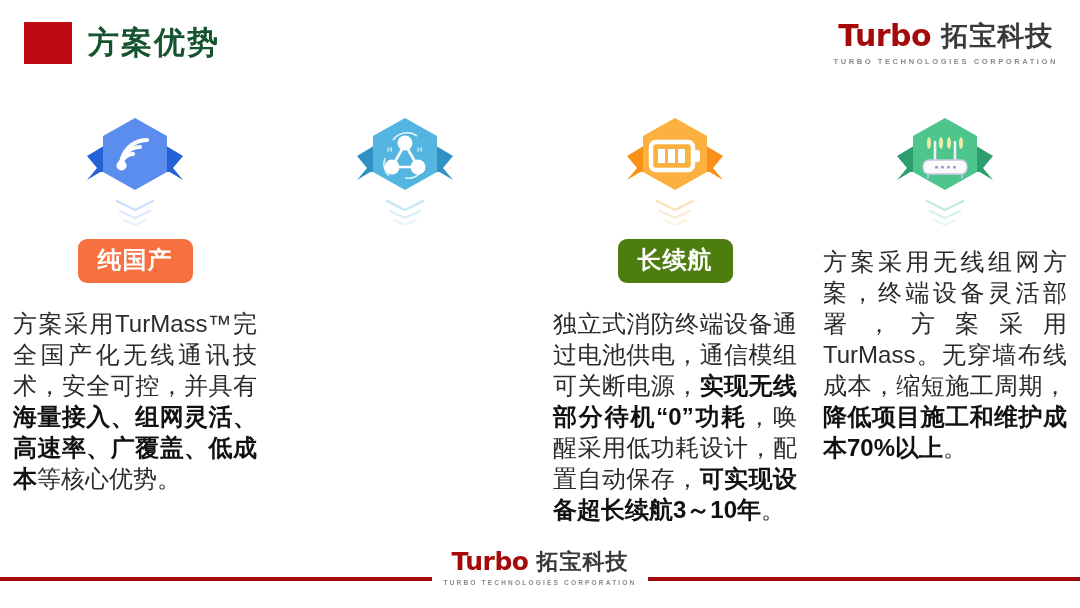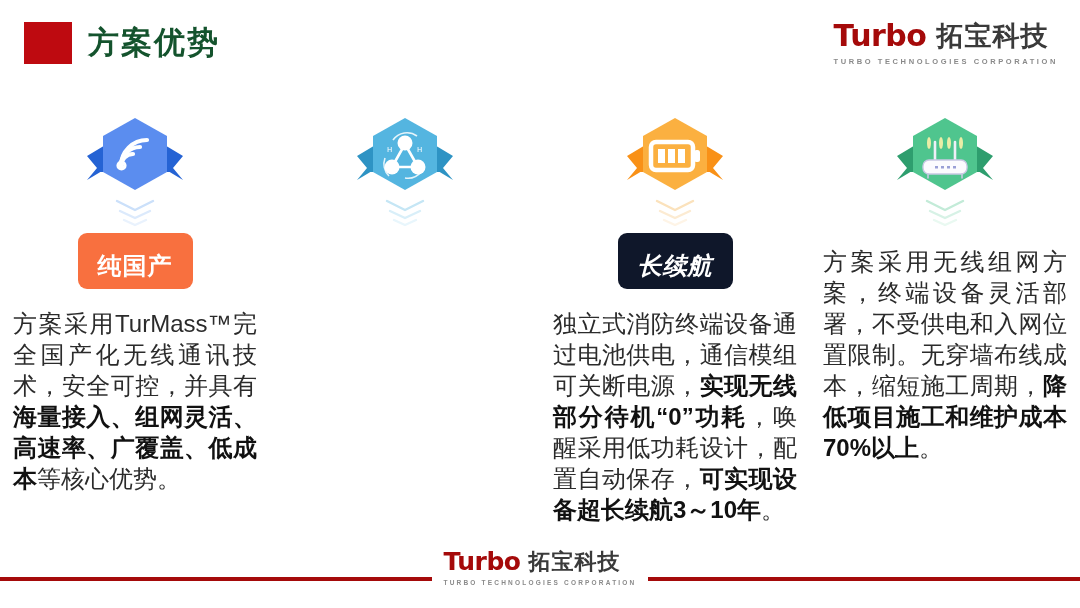--- a/index.html
+++ b/index.html
@@ -18,21 +18,21 @@
     width: 48px; height: 42px; background: #BE0A10;
   }
   .page-title {
     position: absolute; left: 88px; top: 20px;
     font-size: 31px; font-weight: 700; color: #14532d;
     letter-spacing: 2px; line-height: 46px;
   }
 
   
   .logo-header { position: absolute; right: 22px; top: 20px; text-align: right; }
-  .logo-row { display: flex; align-items: flex-end; justify-content: flex-start; }
+  .logo-row { display: flex; align-items: flex-end; justify-content: center; }
   .logo-turbo {
     font-family: "DejaVu Sans", sans-serif;
     font-size: 30px; font-weight: 700; color: #A50A0A;
     letter-spacing: -0.5px; line-height: 32px;
   }
   .logo-cn {
     font-size: 27px; font-weight: 700; color: #3a3a3a;
     margin-left: 10px; line-height: 32px; letter-spacing: 1px;
   }
   .logo-sub {
@@ -53,21 +53,21 @@
   .chev-stack {
     position: absolute; left: 50%; top: 96px; transform: translateX(-50%);
     width: 60px; height: 36px;
   }
 
   
   .tag-row { height: 62px; display: flex; align-items: center; justify-content: center; }
   .tag {
     display: inline-block; background: #F8703F; color: #fff;
     border-radius: 9px; font-size: 24px; font-weight: 700;
-    padding: 21px 20px 11px 20px; letter-spacing: 1px; line-height: 1;
+    padding: 9px 20px 11px 20px; letter-spacing: 1px; line-height: 1;
     white-space: nowrap;
   }
   .col-2 .tag, .col-4 .tag { padding-left: 18px; padding-right: 18px; }
 
   
   .body-text {
     margin-top: 16px;
     font-size: 24px; line-height: 31px; color: #2b2b2b;
     text-align: justify; text-justify: inter-ideograph;
     padding: 0 3px;
@@ -185,21 +185,21 @@
         </svg>
         <svg class="chev-stack" viewBox="0 0 60 36">
           <g fill="none" stroke="#FBE2BC" stroke-width="2.4" stroke-linecap="round">
             <path d="M12 5 L30 14 L48 5"></path>
             <path d="M15 15 L30 22 L45 15" stroke="#FCEBD2"></path>
             <path d="M19 24 L30 29 L41 24" stroke="#FEF4E6"></path>
           </g>
         </svg>
       </div>
       <div class="tag-row">
-        <span class="tag" style="background: #0f172a; font-style: italic;">长续航</span>
+        <span class="tag" style="background: #4d7c0f;">长续航</span>
       </div>
       <div class="body-text"><span>独立式消防终端设备通过电池供电，通信模组可关断电源，</span><b>实现无线部分待机“0”功耗</b><span>，唤醒采用低功耗设计，配置自动保存，</span><b>可实现设备超长续航3～10年</b><span>。</span></div>
     </div>
 
     <div class="col col-4">
       <div class="icon-wrap">
         <svg class="badge" width="120" height="100" viewBox="0 0 120 100">
           <polygon points="12,48 32,36 32,60 12,72 22,60" fill="#2E9E6E"></polygon>
           <polygon points="108,48 88,36 88,60 108,72 98,60" fill="#2E9E6E"></polygon>
           <rect x="24" y="46" width="72" height="18" fill="#2E9E6E"></rect>
@@ -227,21 +227,21 @@
           </g>
         </svg>
         <svg class="chev-stack" viewBox="0 0 60 36">
           <g fill="none" stroke="#C3EBD8" stroke-width="2.4" stroke-linecap="round">
             <path d="M12 5 L30 14 L48 5"></path>
             <path d="M15 15 L30 22 L45 15" stroke="#D7F2E6"></path>
             <path d="M19 24 L30 29 L41 24" stroke="#E9F9F1"></path>
           </g>
         </svg>
       </div>
-      <div class="body-text"><span>方案采用无线组网方案，终端设备灵活部署，不受供电和入网位置限制。无穿墙布线成本，缩短施工周期，</span><b>降低项目施工和维护成本70%以上</b><span>。</span></div>
+      <div class="body-text"><span>方案采用无线组网方案，终端设备灵活部署，方案采用TurMass。无穿墙布线成本，缩短施工周期，</span><b>降低项目施工和维护成本70%以上</b><span>。</span></div>
     </div>
 
   </div>
 
   <div class="footer">
     <div class="footer-rule-l" style="background: rgb(165, 10, 10);"></div>
     <div class="footer-rule-r" style="background: rgb(165, 10, 10);"></div>
     <div class="logo-footer">
       <div class="logo-row">
         <span class="logo-turbo" style="color: rgb(165, 10, 10);">Turbo</span>

